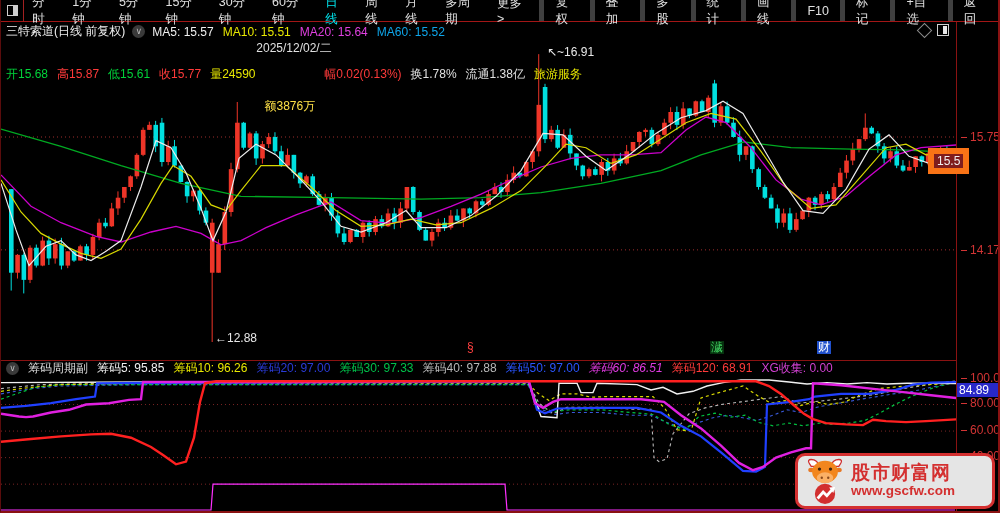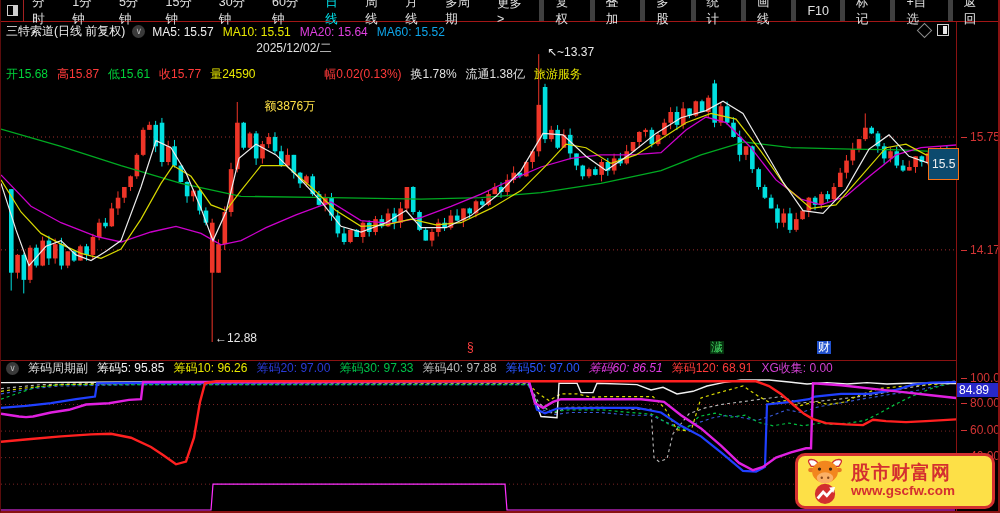--- a/index.html
+++ b/index.html
@@ -26,35 +26,35 @@
   .collapse-icon{width:13px;height:13px;border-radius:50%;background:#3a3a3a;color:#bbb;font-size:9px;
     display:flex;align-items:center;justify-content:center;line-height:1;}
   
   .main-svg{position:absolute;left:0;top:22px;z-index:1;}
   .sub-svg{position:absolute;left:0;top:376px;z-index:1;}
   .hsep{position:absolute;left:0;top:360px;width:955px;border-top:1px solid #8a1212;z-index:2;}
   .vaxis-sep{position:absolute;left:955px;top:22px;height:489px;border-left:1px solid #8a1212;z-index:2;}
   
   .axis-label{position:absolute;left:960px;font-size:12px;color:#d23434;z-index:3;white-space:nowrap;}
   .axis-label::before{content:"";display:inline-block;width:6px;border-top:1px solid #d23434;vertical-align:middle;margin-right:3px;}
-  .price-tag{position:absolute;left:927px;top:148px;border:1px solid #f97316;color:#f0f0f0;font-size:12px;
-    padding:8px 3px;background:#0c4a6e;z-index:6;}
+  .price-tag{position:absolute;left:927px;top:148px;border:6px solid #f97316;color:#f0f0f0;font-size:12px;
+    padding:0 3px;background:#7f1d1d;z-index:6;}
   .value-tag{position:absolute;left:956px;top:383px;width:42px;background:#2828c8;color:#fff;font-size:12px;
     text-align:left;padding:0 2px;z-index:6;}
   .annotation{position:absolute;color:#e8e8e8;font-size:12px;z-index:6;white-space:nowrap;}
   .chart-mark{position:absolute;top:341px;font-size:12px;line-height:13px;padding:0 1px;z-index:6;}
   .tr-icons{position:absolute;left:918px;top:24px;display:flex;gap:7px;align-items:center;z-index:6;}
   .diamond{width:9px;height:9px;border:1px solid #8a8a8a;transform:rotate(45deg);}
   .pane-glyph{width:12px;height:12px;border:1px solid #cfcfcf;box-sizing:border-box;position:relative;background:#000;}
   .pane-glyph::after{content:"";position:absolute;right:1px;top:1px;width:4px;height:8px;background:#e8e8e8;}
   
   .subheader{position:absolute;left:5px;top:361px;height:14px;font-size:12px;display:flex;gap:9px;align-items:center;white-space:nowrap;z-index:5;}
   .sub-title{color:#dcdcdc;}
   
-  .watermark{position:absolute;right:3px;bottom:2px;width:200px;height:56px;background:#fde047;
+  .watermark{position:absolute;right:3px;bottom:2px;width:200px;height:56px;background:#e5e5e5;
     border:3px solid #d43030;border-radius:10px;display:flex;align-items:center;z-index:10;box-sizing:border-box;padding:1px 4px;}
   .wm-text{display:flex;flex-direction:column;line-height:1.1;margin-left:3px;}
   .wm-title{color:#d43030;font-size:19px;font-weight:bold;letter-spacing:1px;}
   .wm-url{color:#d43030;font-size:13.5px;font-weight:bold;}
 </style>
 </head>
 <body>
 
 <div class="screen">
 
@@ -445,21 +445,21 @@
   <div class="tr-icons">
     <div class="diamond"></div>
     <div class="pane-glyph"></div>
   </div>
 
   <div>
       <div class="axis-label" style="top: 130px;">15.75</div>
       <div class="axis-label" style="top: 243px;">14.17</div>
     </div>
   <div class="price-tag">15.5</div>
-  <div class="annotation" style="left:546px;top:45px;">↖~13.37</div>
+  <div class="annotation" style="left:546px;top:45px;">↖~16.91</div>
   <div class="annotation" style="left:214px;top:331px;">←12.88</div>
   <div>
       <div class="chart-mark" style="left: 465px; color: rgb(255, 64, 64);">§</div>
       <div class="chart-mark" style="left: 709px; color: rgb(64, 208, 96); background: rgb(6, 50, 14);">濊</div>
       <div class="chart-mark" style="left: 816px; color: rgb(255, 255, 255); background: rgb(32, 80, 204);">财</div>
     </div>
 
   <div class="subheader">
     <span class="collapse-icon">∨</span>
     <span class="sub-title">筹码周期副</span>

